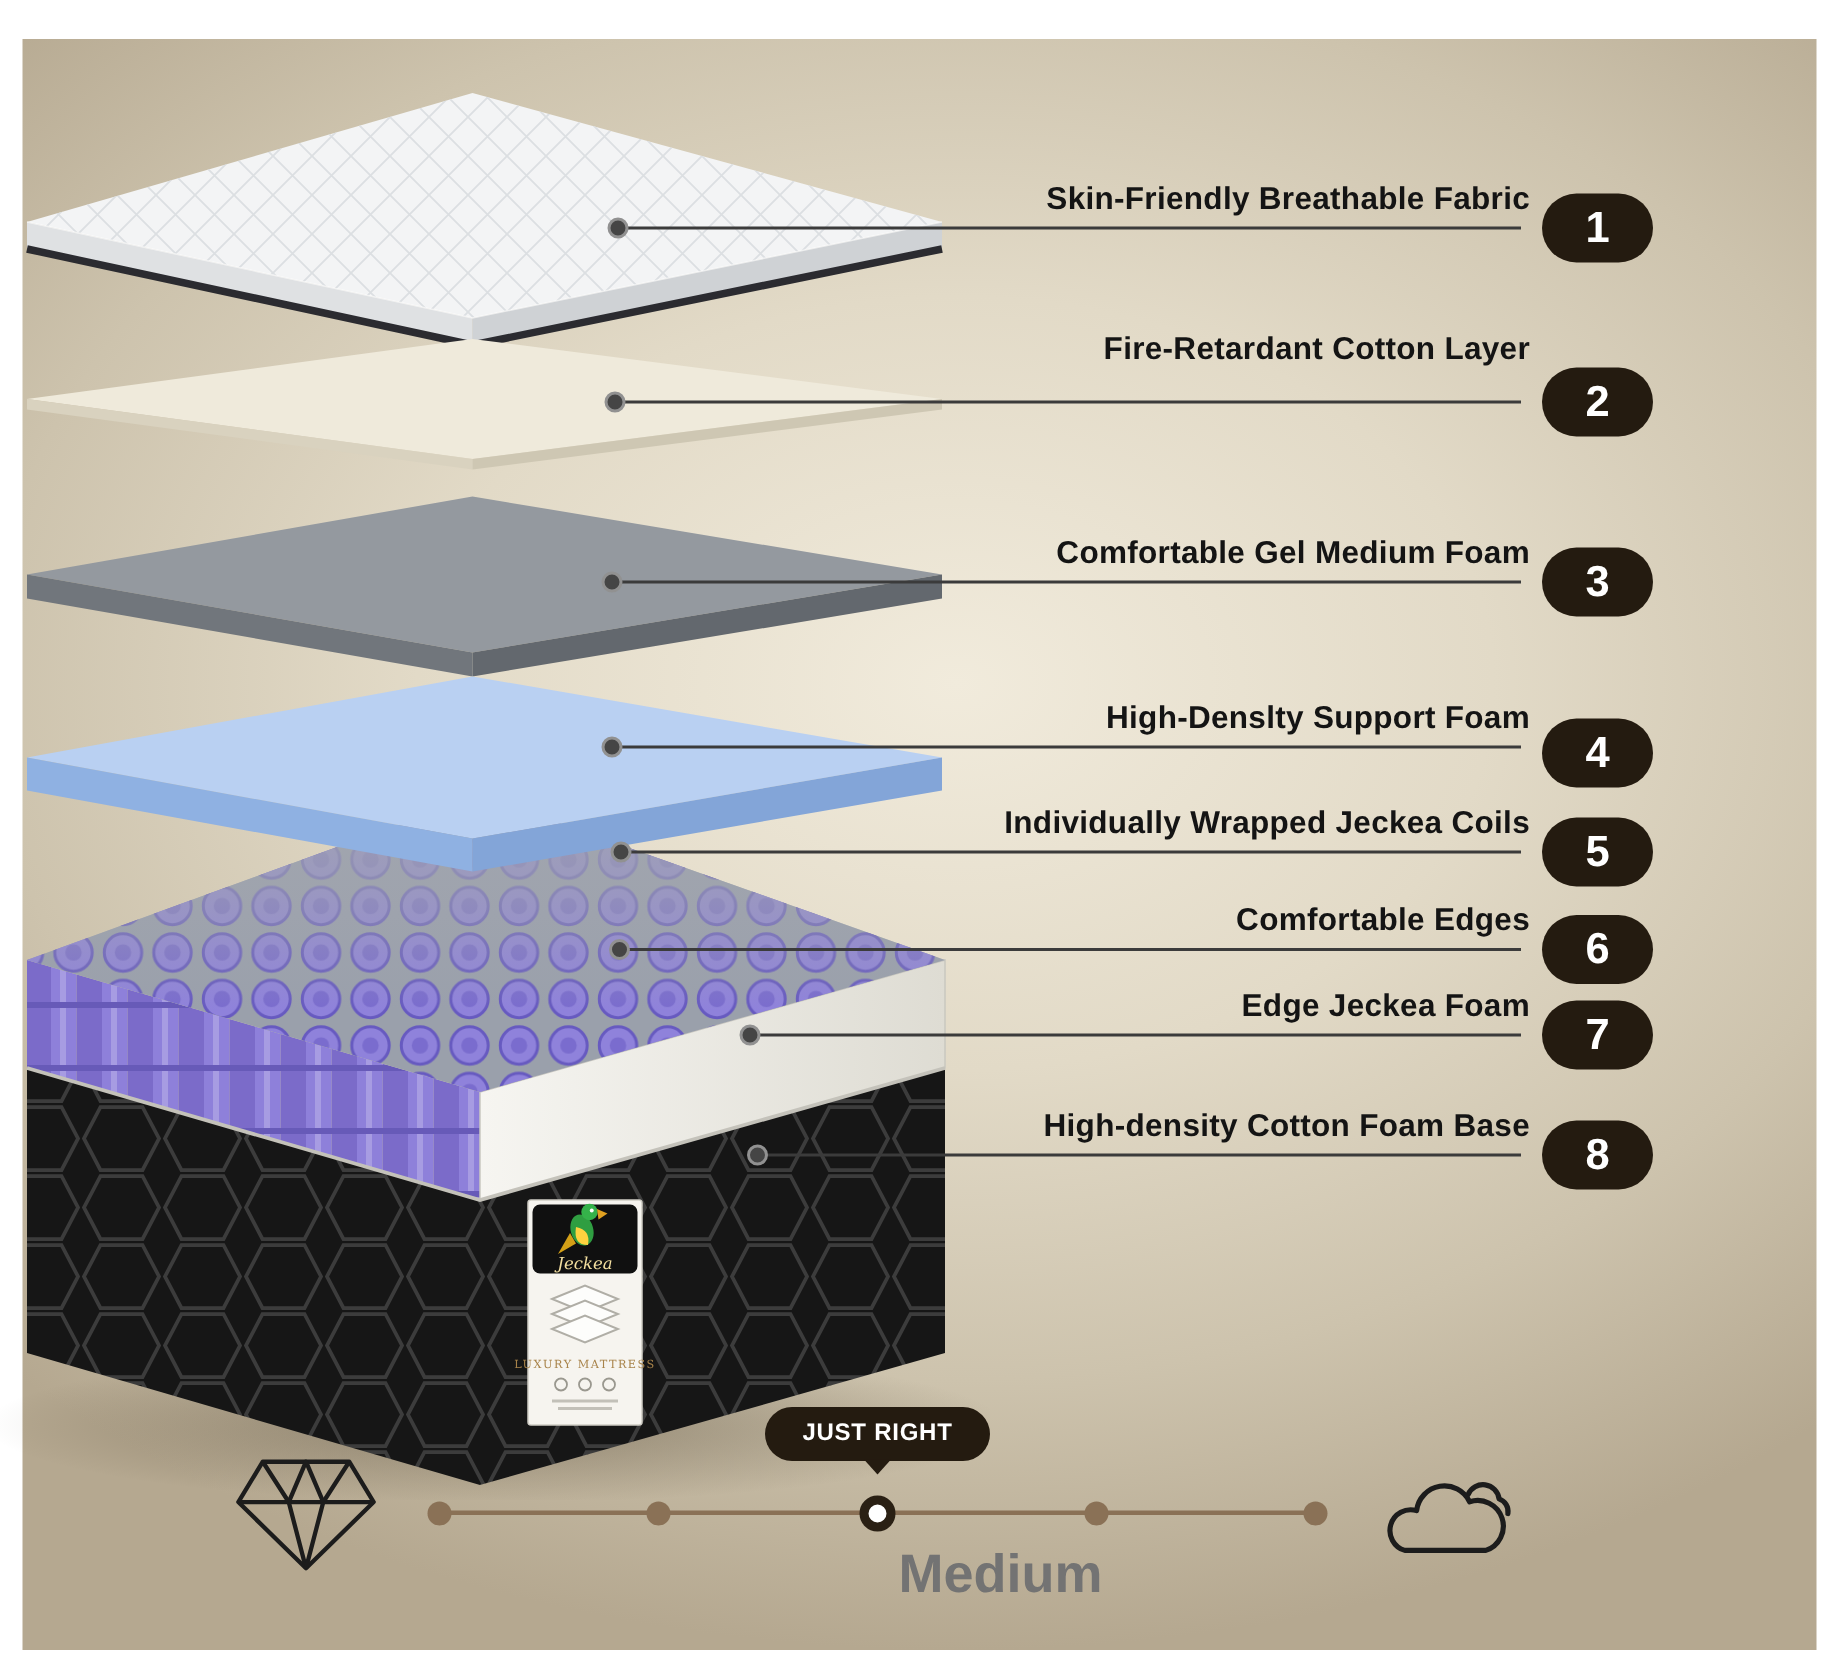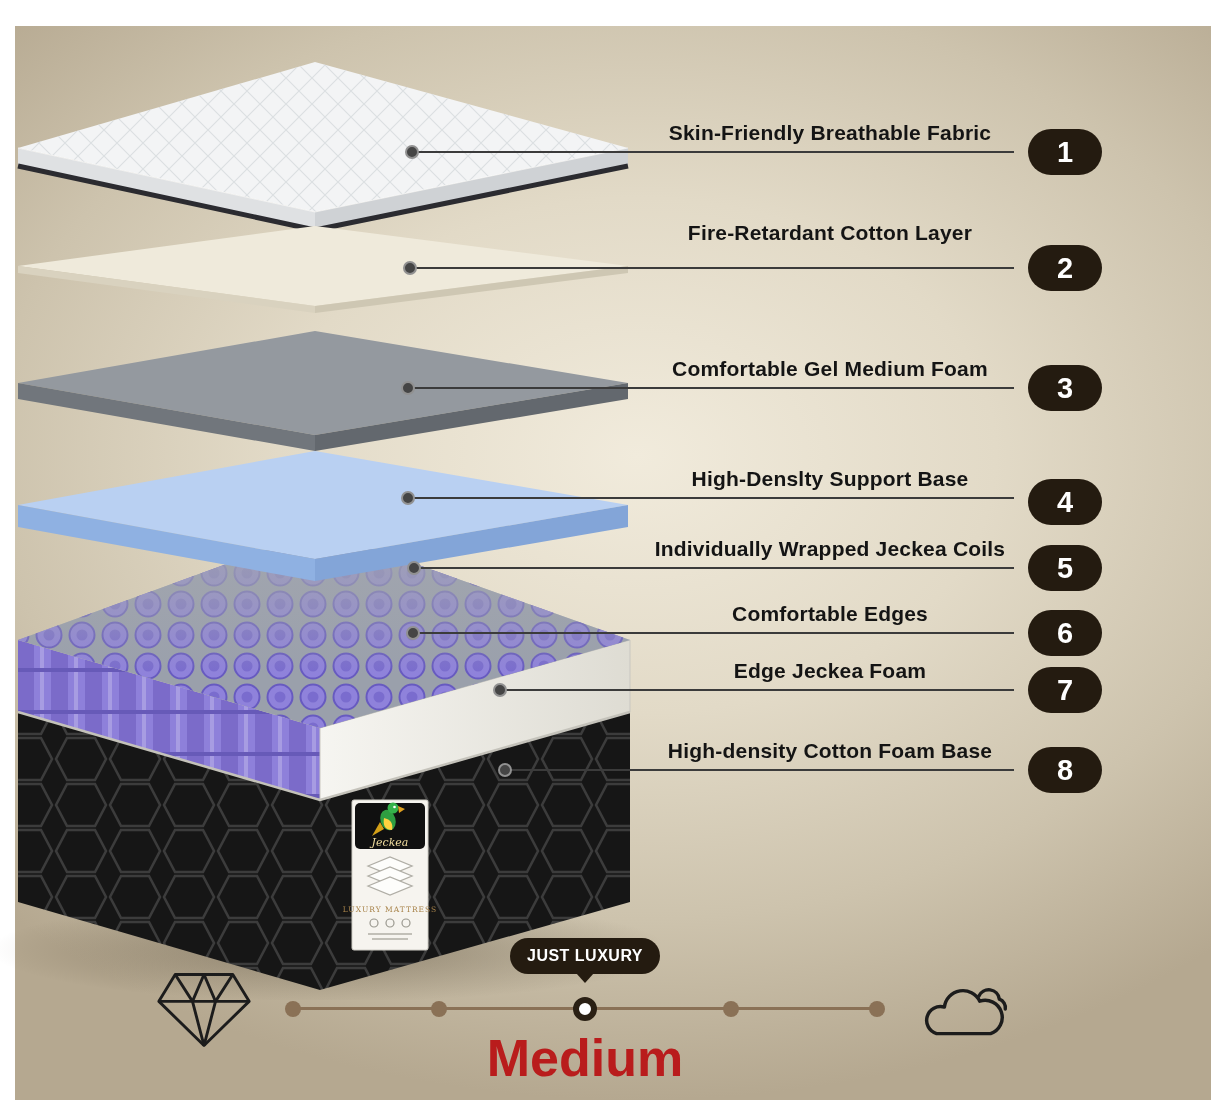--- a/index.html
+++ b/index.html
@@ -8,21 +8,21 @@
     font-family:"Liberation Sans",sans-serif;overflow:hidden;
   }
   .photo{
     position:absolute;left:15px;top:26px;width:1196px;height:1074px;
     background:radial-gradient(ellipse 75% 60% at 52% 40%,
       #f1ebdc 0%, #e2dac7 40%, #cdc3ad 72%, #b5a890 100%);
   }
   .mattress-svg{position:absolute;left:0;top:0}
   
   .c-label{
-    position:absolute;left:640px;width:380px;text-align:center;
+    position:absolute;left:640px;width:380px;text-align:right;
     font-size:21px;font-weight:bold;color:#141414;letter-spacing:.2px;line-height:26px;
   }
   .c-line{position:absolute;height:2px;background:#3b3b3b}
   .c-dot{
     position:absolute;width:14px;height:14px;border-radius:50%;
     background:#454545;border:2px solid #919191;box-sizing:border-box;
   }
   .c-badge{
     position:absolute;left:1028px;width:74px;height:46px;border-radius:23px;
     background:#241b10;color:#ffffff;font-size:29px;font-weight:bold;
@@ -39,22 +39,22 @@
     position:absolute;left:510px;top:938px;width:150px;height:36px;background:#241b10;
     color:#fff;border-radius:18px;display:flex;align-items:center;justify-content:center;
     font-size:16px;font-weight:bold;letter-spacing:.5px;
   }
   .tooltip-arrow{
     position:absolute;left:576px;top:973px;width:0;height:0;
     border-left:9px solid transparent;border-right:9px solid transparent;
     border-top:10px solid #241b10;
   }
   .medium{
-    position:absolute;left:435px;top:1028px;width:300px;text-align:center;
-    font-size:52px;font-weight:bold;color:#b91c1c;
+    position:absolute;left:435px;top:1028px;width:300px;text-align:right;
+    font-size:36px;font-weight:bold;color:#737373;
   }
   .firm-icon{position:absolute}
 </style>
 </head>
 <body>
 
 <div class="photo"></div>
 
 <svg class="mattress-svg" width="660" height="1000" viewBox="0 0 660 1000">
   <defs>
@@ -170,21 +170,21 @@
   <div class="c-dot" style="top:261px;left:403px"></div>
   <div class="c-badge" style="top:245px">2</div>
 </div>
 <div>
   <div class="c-label" style="top:356px">Comfortable Gel Medium Foam</div>
   <div class="c-line" style="top:387px;left:408px;width:606px"></div>
   <div class="c-dot" style="top:381px;left:401px"></div>
   <div class="c-badge" style="top:365px">3</div>
 </div>
 <div>
-  <div class="c-label" style="top:466px">High-Denslty Support Base</div>
+  <div class="c-label" style="top:466px">High-Denslty Support Foam</div>
   <div class="c-line" style="top:497px;left:408px;width:606px"></div>
   <div class="c-dot" style="top:491px;left:401px"></div>
   <div class="c-badge" style="top:479px">4</div>
 </div>
 <div>
   <div class="c-label" style="top:536px">Individually Wrapped Jeckea Coils</div>
   <div class="c-line" style="top:567px;left:414px;width:600px"></div>
   <div class="c-dot" style="top:561px;left:407px"></div>
   <div class="c-badge" style="top:545px">5</div>
 </div>
@@ -217,21 +217,21 @@
   </g>
 </svg>
 
 <div class="scale-line"></div>
 <div class="scale-dot" style="left:285px"></div>
 <div class="scale-dot" style="left:431px"></div>
 <div class="scale-dot sel" style="left:573px"></div>
 <div class="scale-dot" style="left:723px"></div>
 <div class="scale-dot" style="left:869px"></div>
 
-<div class="tooltip">JUST LUXURY</div>
+<div class="tooltip">JUST RIGHT</div>
 <div class="tooltip-arrow"></div>
 <div class="medium">Medium</div>
 
 <svg class="firm-icon" style="left:912px;top:976px" width="108" height="72" viewBox="0 0 110 72">
   <g fill="none" stroke="#1c1c1c" stroke-width="3.5" stroke-linecap="round" stroke-linejoin="round">
     <path d="M68,20 a11,11 0 0 1 21,3 a9,9 0 0 1 6,10"></path>
     <path d="M25,58 A14,14 0 1 1 33,31 A19,19 0 0 1 69,25 A13,13 0 1 1 80,58 Z"></path>
   </g>
 </svg>
 

